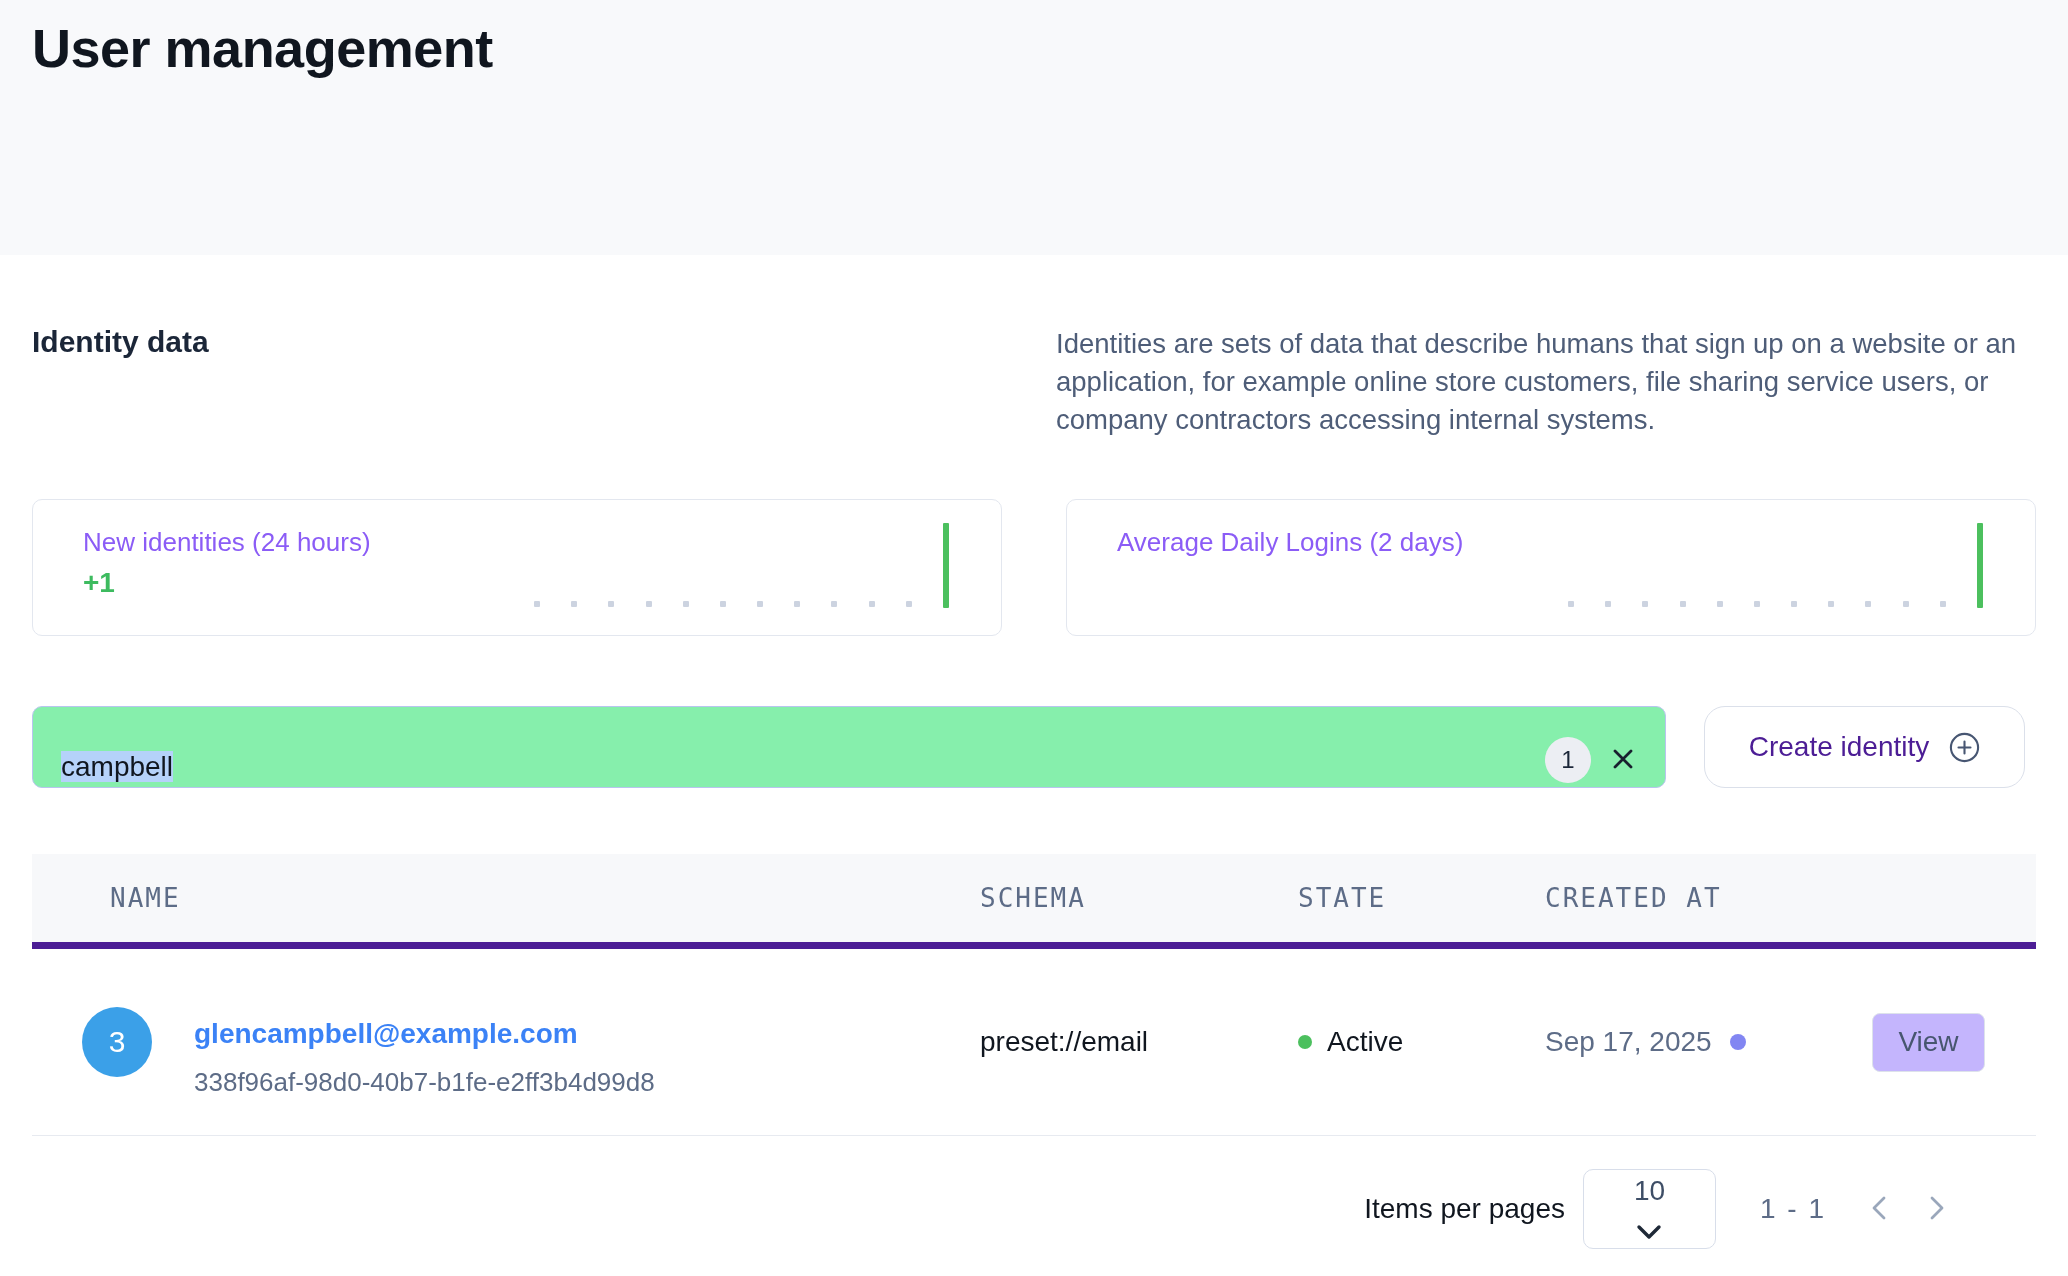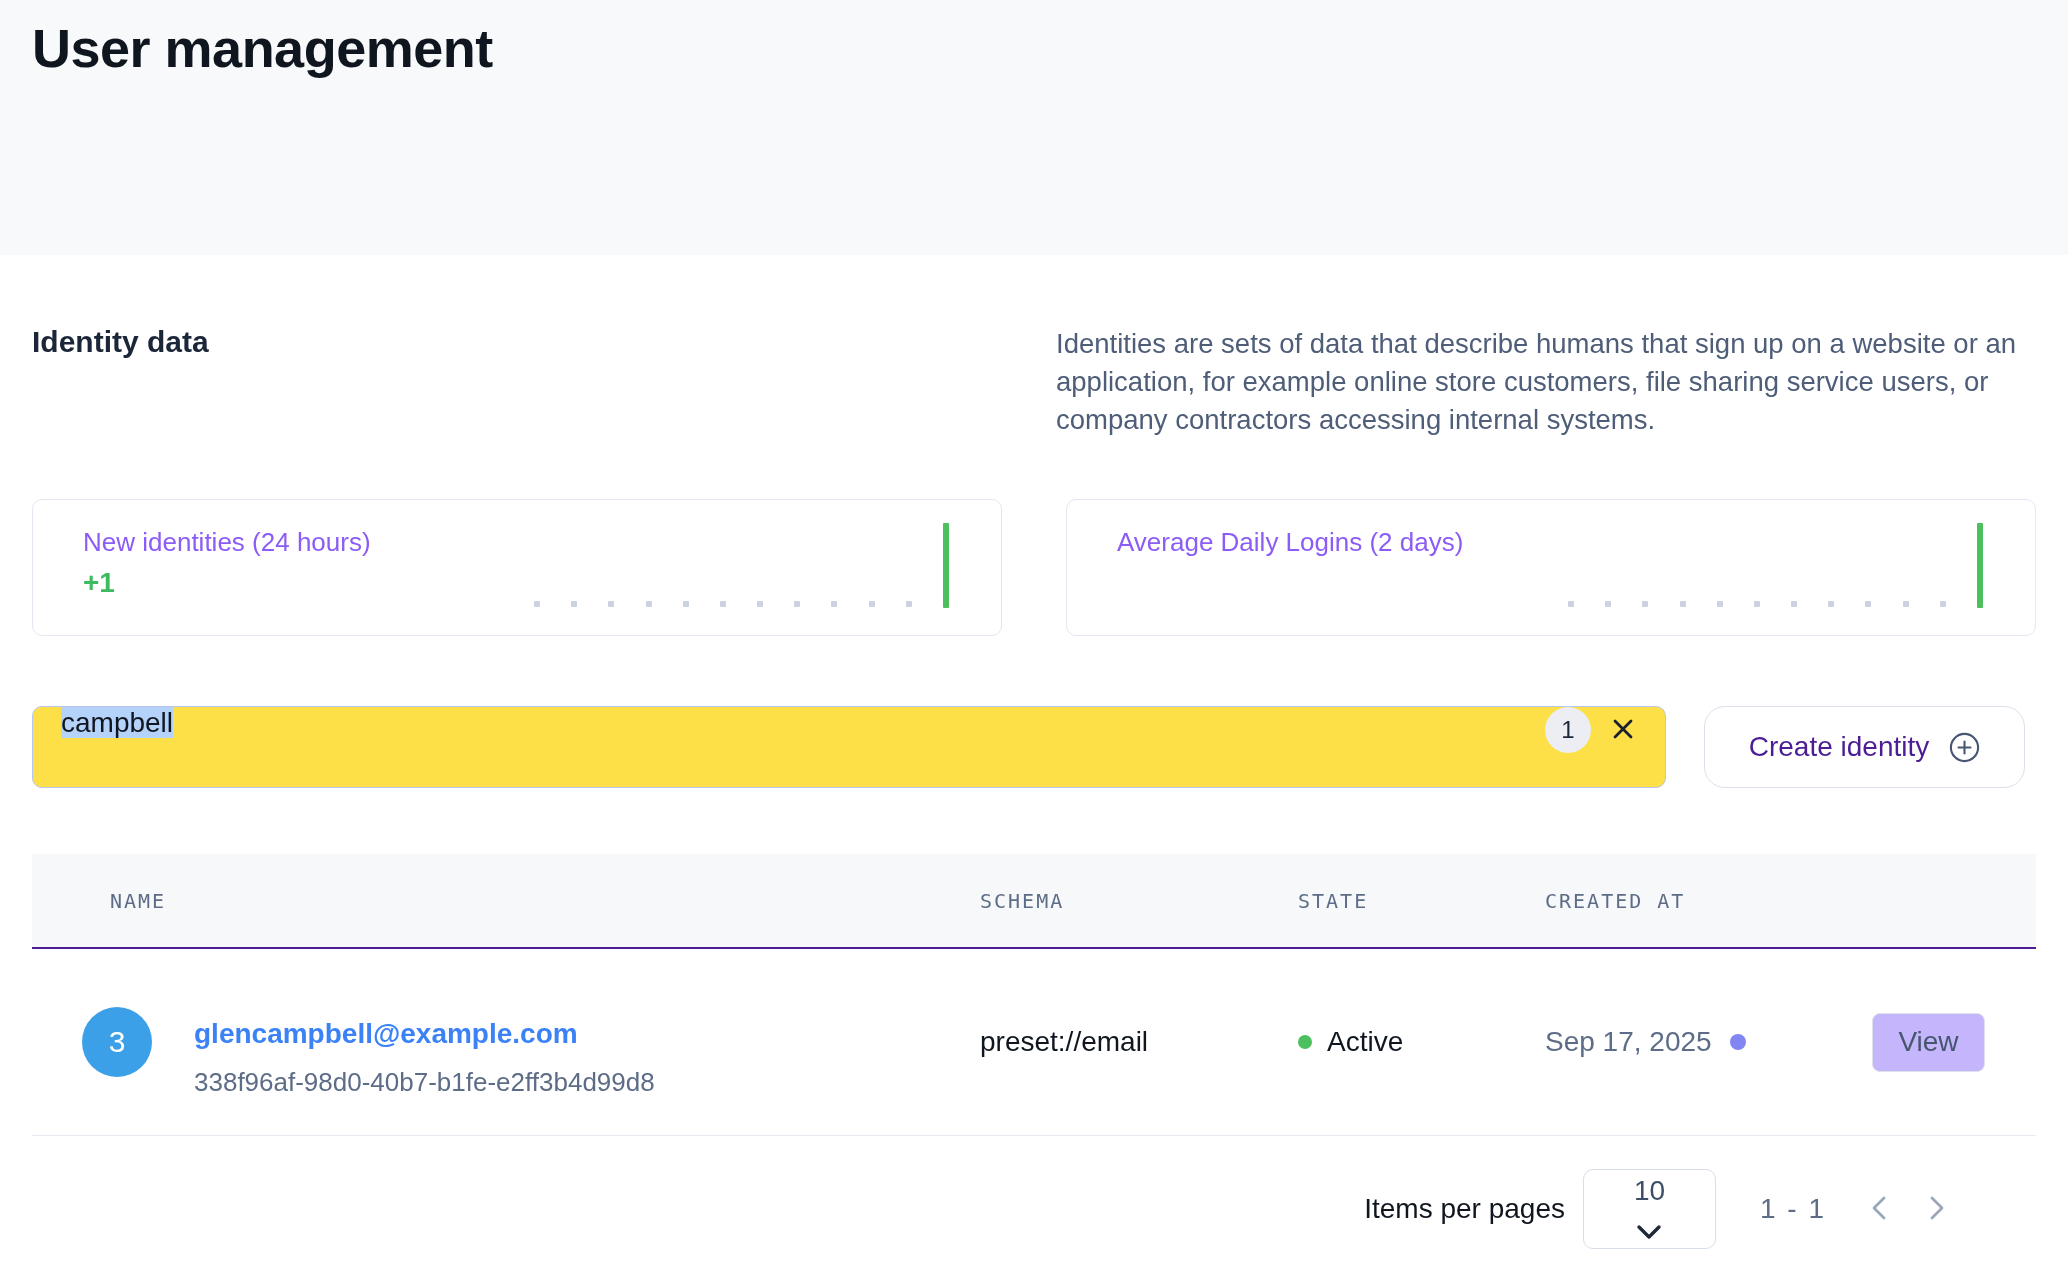--- a/index.html
+++ b/index.html
@@ -60,22 +60,22 @@
   }
   .spark .tick { width: 6px; height: 6px; background: #ccd3e0; border-radius: 1px; margin-bottom: 1px; }
   .spark .bar  { width: 6px; height: 85px; background: #4cc05e; border-radius: 1px; }
 
   
   .search-row { display: flex; margin-top: 70px; gap: 38px; }
   .search-box {
     width: 1634px; height: 82px;
     border: 1.5px solid #b9c4ef;
     border-radius: 10px;
-    background: #fde047;
-    display: flex; align-items: flex-start;
+    background: #86efac;
+    display: flex; align-items: flex-end;
     padding: 0 26px 4px 28px;
     cursor: text;
   }
   .search-text { font-size: 28px; color: #10161f; }
   .search-text .sel { background: #b5d2fa; }
   .search-meta { margin-left: auto; display: flex; align-items: center; gap: 16px; }
   .count-badge {
     width: 46px; height: 46px; border-radius: 50%;
     background: #eceef3; color: #1b2638;
     display: flex; align-items: center; justify-content: center;
@@ -95,23 +95,23 @@
   
   .table { margin-top: 66px; }
   .t-header, .t-row {
     display: grid;
     grid-template-columns: 948px 318px 247px 315px 1fr;
     align-items: center;
   }
   .t-header {
     height: 95px;
     background: #f7f8fa;
-    border-bottom: 2px solid #4c1d95;
+    border-bottom: 7px solid #4c1d95;
     font-family: "DejaVu Sans Mono", monospace;
-    font-size: 20px;
+    font-size: 26px;
     letter-spacing: 2px;
     color: #5d6c87;
   }
   .t-header .c-name { padding-left: 78px; }
   .t-row {
     height: 187px;
     border-bottom: 1px solid #e7eaf0;
     font-size: 28px;
     cursor: pointer;
   }

